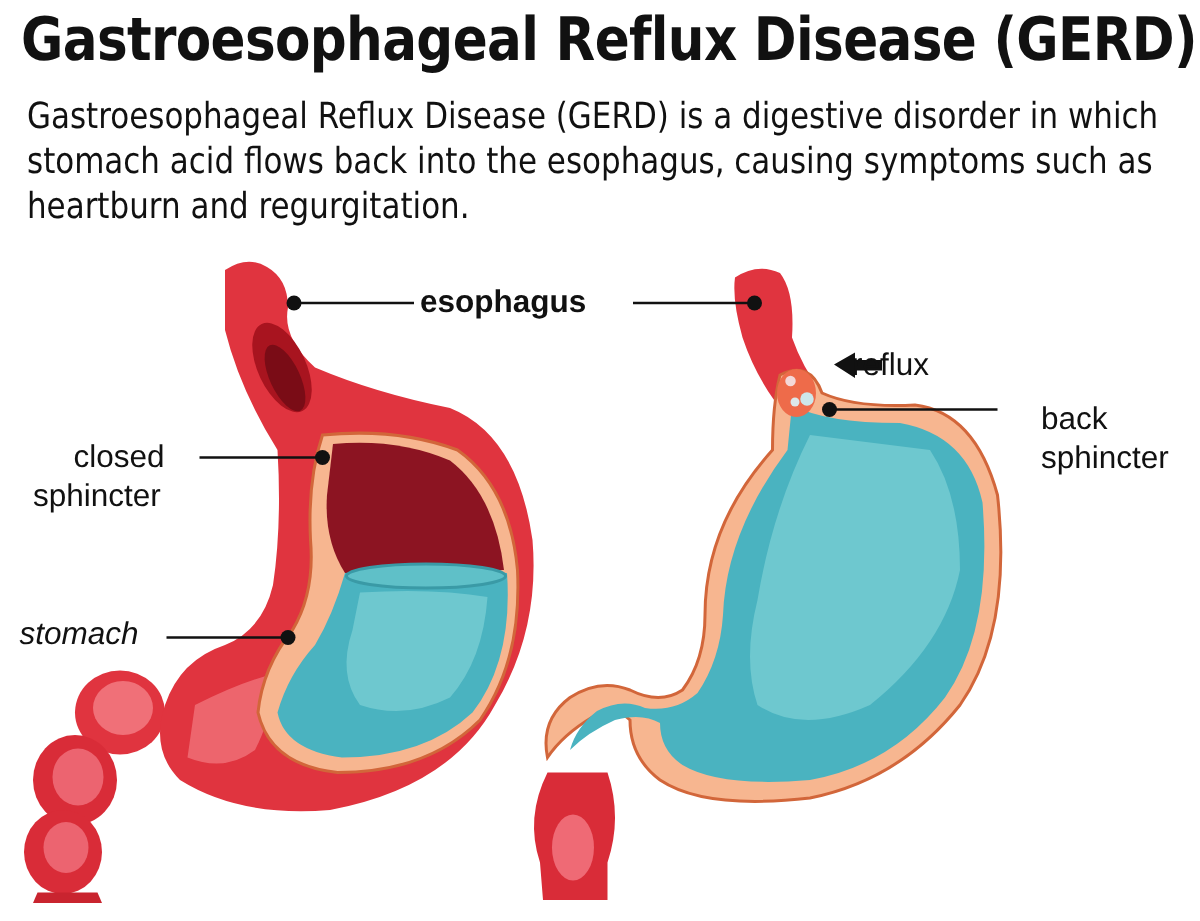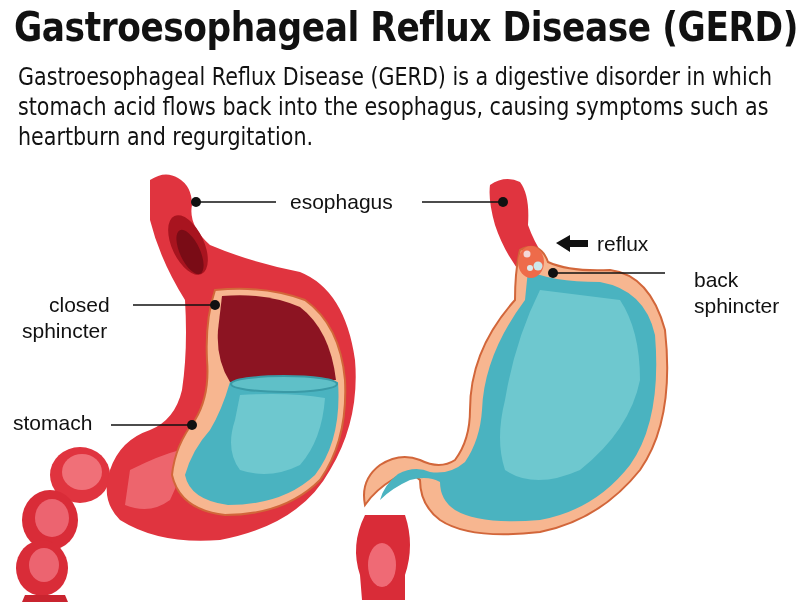--- a/index.html
+++ b/index.html
@@ -81,19 +81,19 @@
       <polygon points="556,243 570,235 570,240 588,240 588,247 570,247 570,252" fill="#111"></polygon>
     </g>
 
     <line x1="422" y1="202" x2="503" y2="202" stroke="#111" stroke-width="1.6"></line>
     <circle cx="503" cy="202" r="5" fill="#111"></circle>
     <line x1="553" y1="273" x2="665" y2="273" stroke="#111" stroke-width="1.6"></line>
     <circle cx="553" cy="273" r="5" fill="#111"></circle>
   </g>
 </svg>
 
-<div class="lbl" style="left:290px; top:189px;">esophagus</div>
+<div class="lbl" style="left:280px; top:189px;font-weight:bold;">esophagus</div>
 <div class="lbl" style="left:49px; top:292px;">closed</div>
 <div class="lbl" style="left:22px; top:318px;">sphincter</div>
-<div class="lbl" style="left:13px; top:410px;">stomach</div>
-<div class="lbl" style="left:597px; top:231px;">reflux</div>
+<div class="lbl" style="left:13px; top:410px;font-style:italic;">stomach</div>
+<div class="lbl" style="left:568px; top:231px;">reflux</div>
 <div class="lbl" style="left:694px; top:267px;">back</div>
 <div class="lbl" style="left:694px; top:293px;">sphincter</div>
 
 </body></html>

